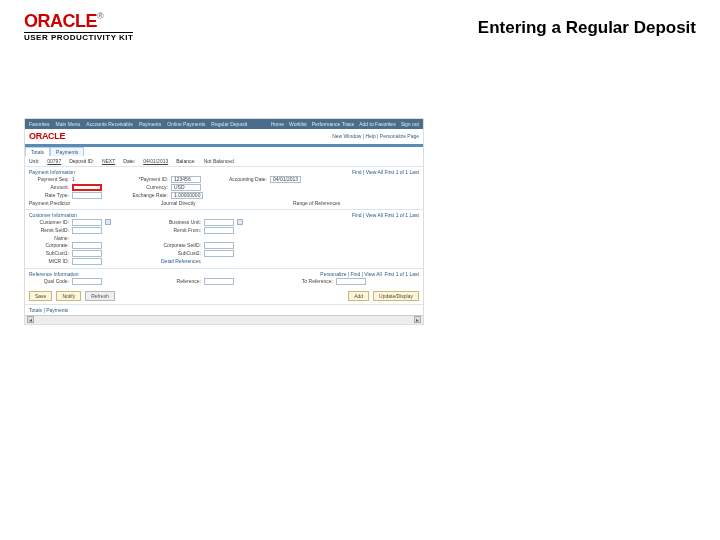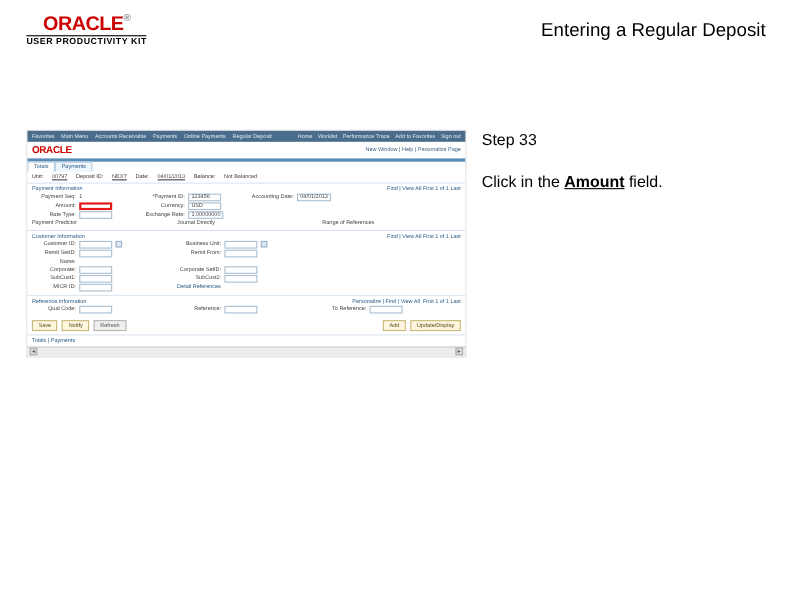--- a/index.html
+++ b/index.html
@@ -10,21 +10,20 @@
     font-family: Arial, Helvetica, sans-serif;
     background: #fff;
     color: #000;
     font-size: 12px;
   }
   .header {
     display: flex;
     justify-content: space-between;
     align-items: flex-start;
     padding: 12px 24px 6px 24px;
-    text-align: center;
   }
   .logo-block { line-height: 1; }
   .oracle-logo {
     font-weight: 900;
     color: #c00;
     letter-spacing: -0.5px;
     font-size: 18px;
   }
   .oracle-logo sup { font-size: 9px; color: #888; vertical-align: top; }
   .upk {
@@ -32,20 +31,21 @@
     letter-spacing: 0.5px;
     border-top: 1px solid #000;
     margin-top: 2px;
     padding-top: 1px;
     color: #000;
     font-weight: bold;
   }
   .page-title {
     font-size: 17px;
     padding-top: 6px;
+    font-weight: bold;
   }
 
   .content {
     display: flex;
     padding: 70px 24px 0 24px;
     gap: 14px;
   }
 
   
   .shot {
@@ -363,20 +363,14 @@
     </div>
     <div class="section" style="padding:2px 4px;">
       <span style="color:#2a5b86">Totals | Payments</span>
     </div>
     <div class="scrollbar">
       <span class="arrow">◄</span>
       <span class="arrow">►</span>
     </div>
   </div>
 
-  <div class="instructions">
-    <div class="step">Step 33</div>
-    <div class="instr-line">
-      <span>Click in the </span><span class="bold">Amount</span><span> field.</span>
-    </div>
-  </div>
 
 </div>
 
 </body></html>

